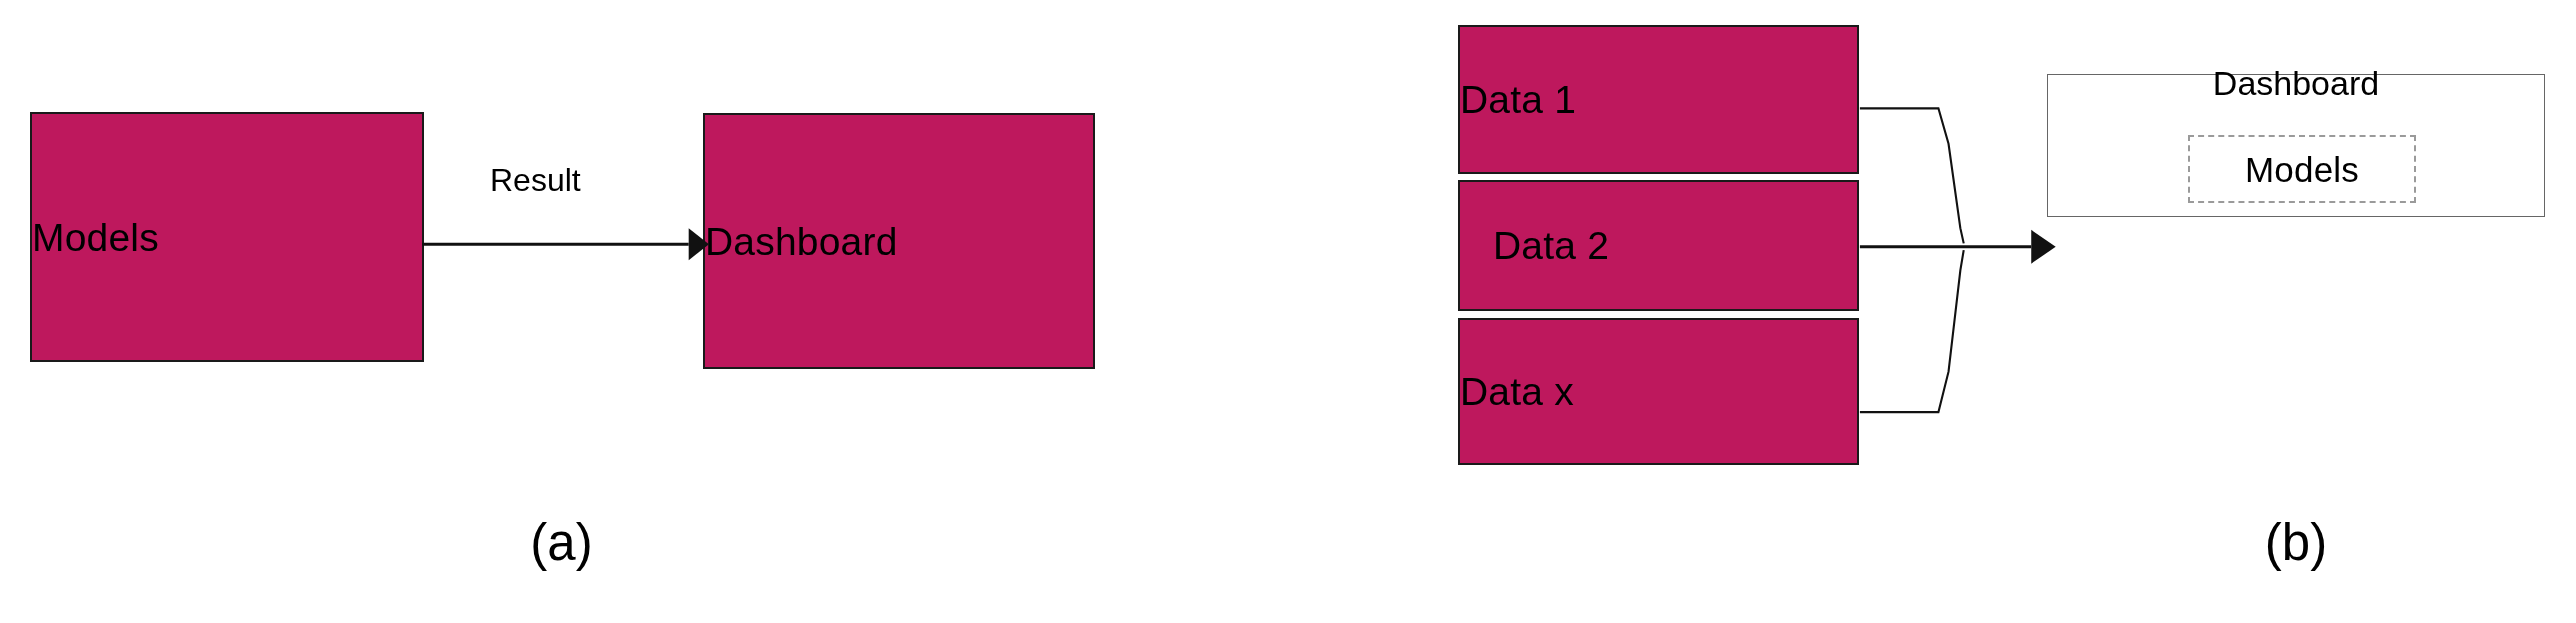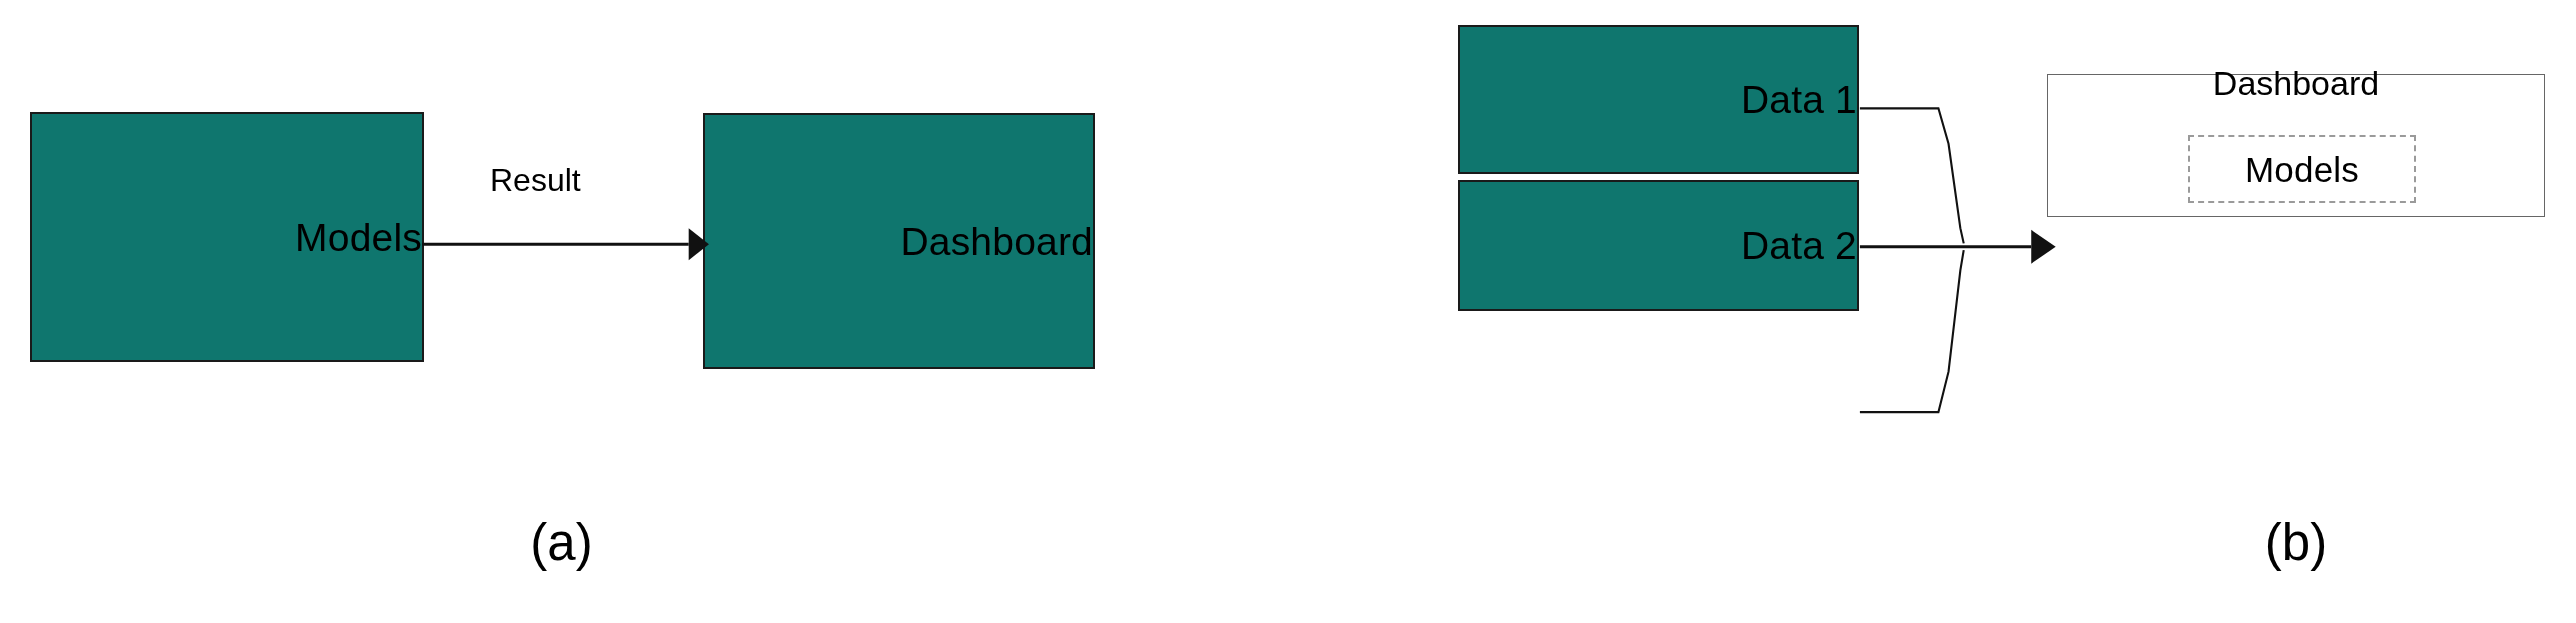--- a/index.html
+++ b/index.html
@@ -23,25 +23,25 @@
     position: absolute;
     top: 0;
     height: 624px;
   }
   #panel-a { left: 0; width: 1288px; }
   #panel-b { left: 1288px; width: 1288px; }
 
   .box {
     position: absolute;
     box-sizing: border-box;
-    background: #0f766e;
+    background: #be185d;
     border: 2.5px solid #1a1a1a;
     display: flex;
     align-items: center;
-    justify-content: flex-end;
+    justify-content: flex-start;
   }
   .box-label {
     font-size: 39px;
     line-height: 1;
     color: #000000;
     white-space: nowrap;
     letter-spacing: 0.2px;
   }
 
   
@@ -91,20 +91,21 @@
     left: 170px;
     top: 25px;
     width: 401px;
     height: 149px;
   }
   #box-data-2 {
     left: 170px;
     top: 180px;
     width: 401px;
     height: 131px;
+    padding-left: 33px;
   }
   #box-data-x {
     left: 170px;
     top: 318px;
     width: 401px;
     height: 147px;
   }
   #dash-b-frame {
     position: absolute;
     left: 759px;
@@ -188,20 +189,23 @@
   <div class="panel" id="panel-b">
 
     <div class="box" id="box-data-1">
       <span class="box-label">Data 1</span>
     </div>
 
     <div class="box" id="box-data-2">
       <span class="box-label">Data 2</span>
     </div>
 
+    <div class="box" id="box-data-x">
+      <span class="box-label">Data x</span>
+    </div>
 
     <svg id="connectors-b" viewBox="0 0 250 560" width="211" height="473" aria-hidden="true">
 
       <path d="M 7 108 L 100 108 L 112 150 L 126 250 L 130 268" fill="none" stroke="#111111" stroke-width="2.5"></path>
 
       <path d="M 7 468 L 100 468 L 112 420 L 126 300 L 130 276" fill="none" stroke="#111111" stroke-width="2.5"></path>
 
       <line x1="7" y1="272" x2="210" y2="272" stroke="#111111" stroke-width="3.5"></line>
       <polygon points="210,252 239,272 210,292" fill="#111111"></polygon>
     </svg>

